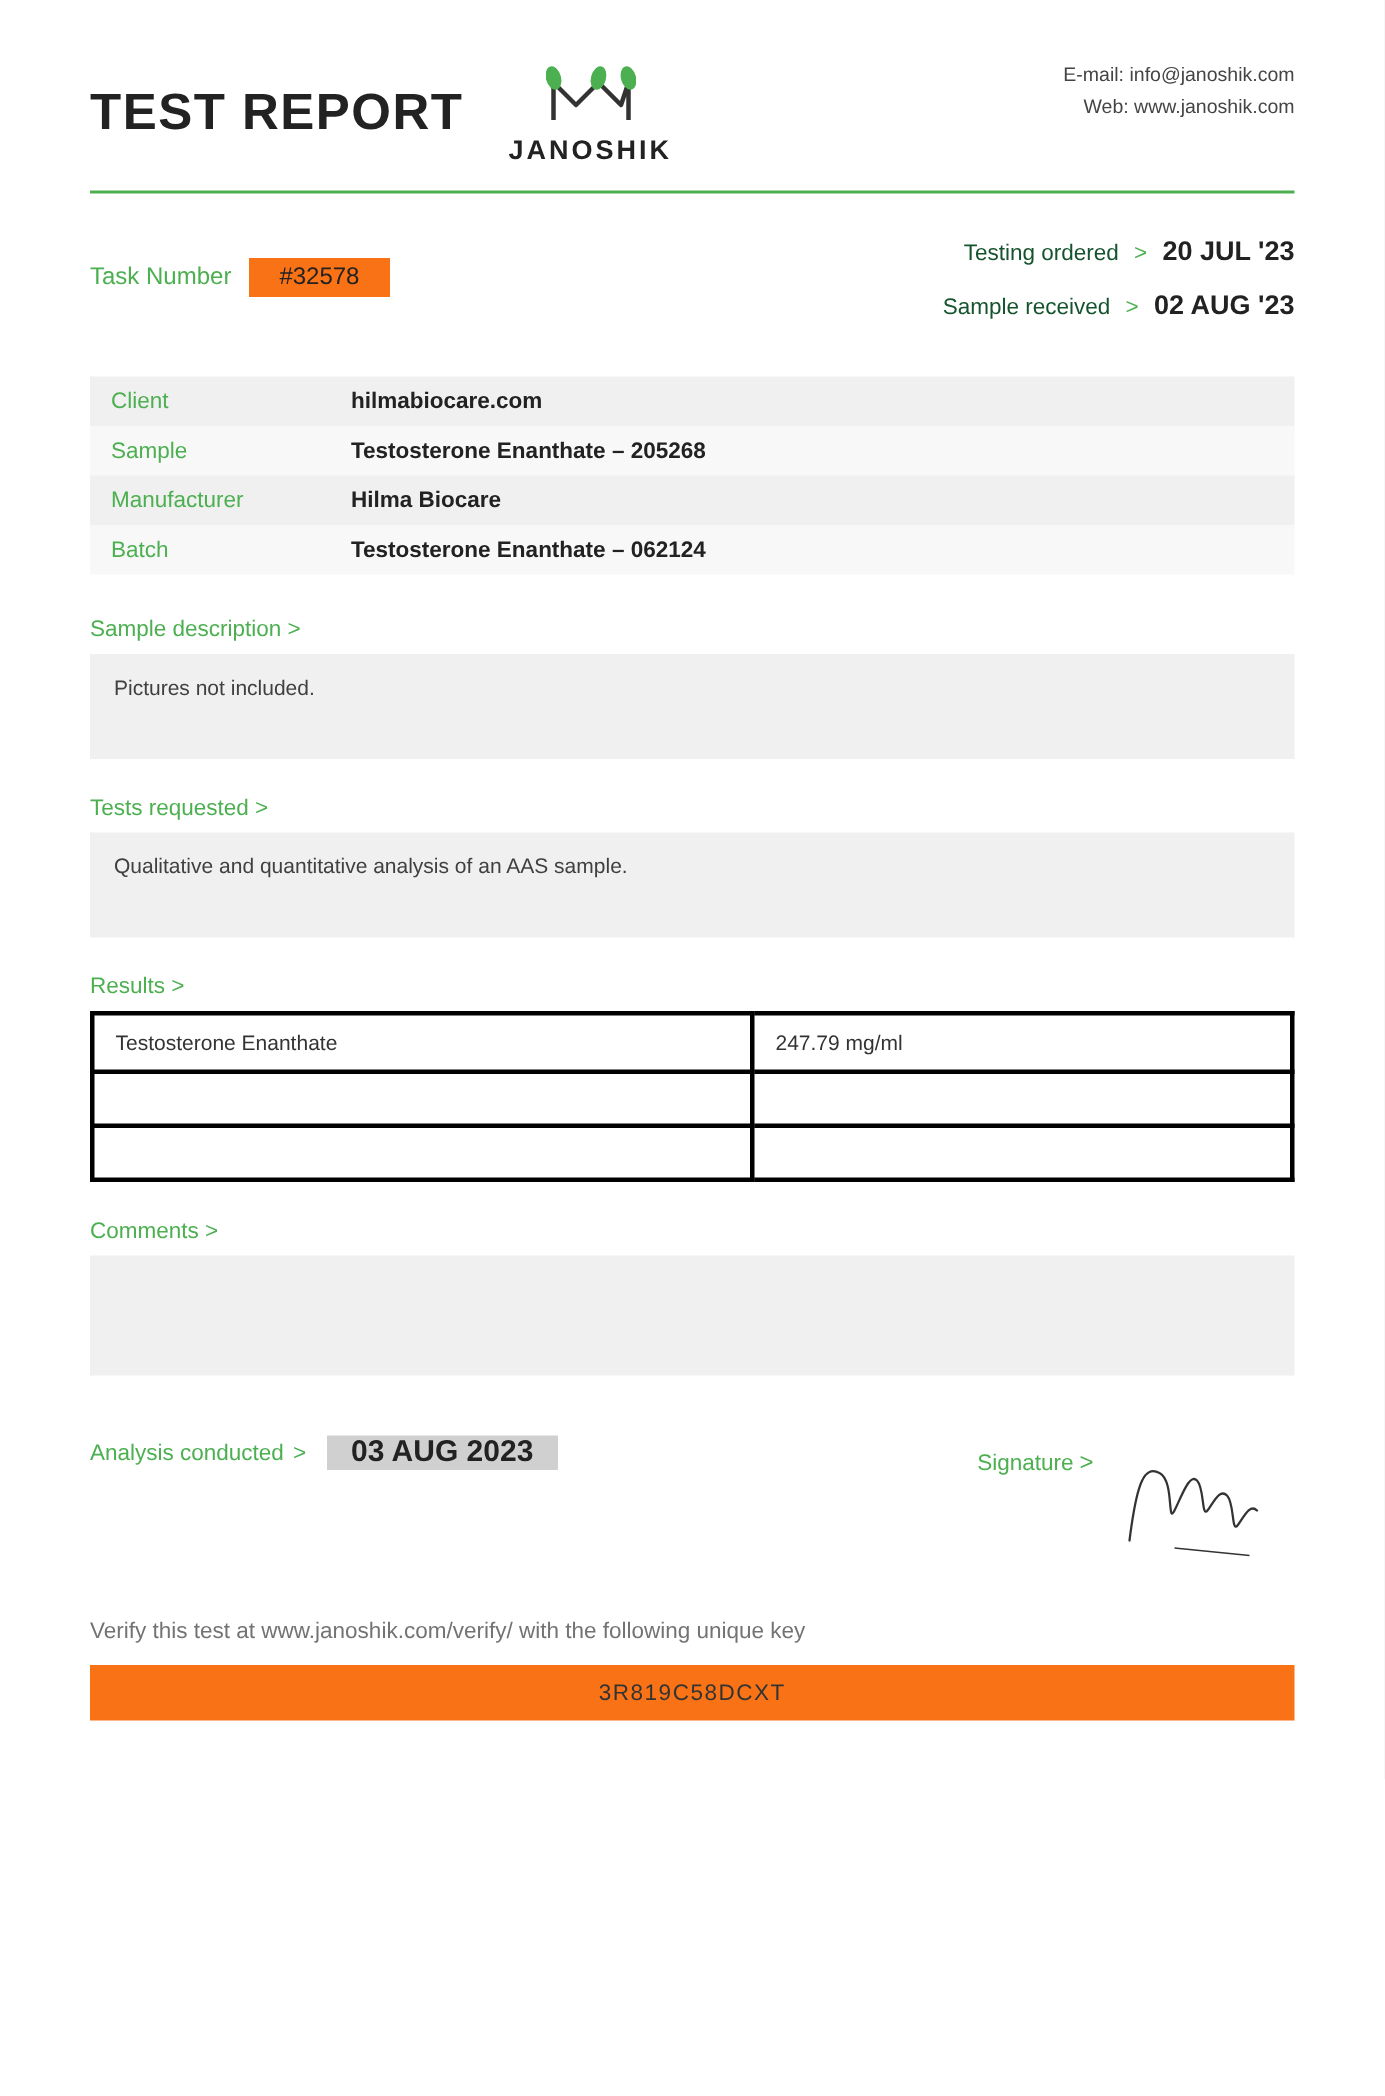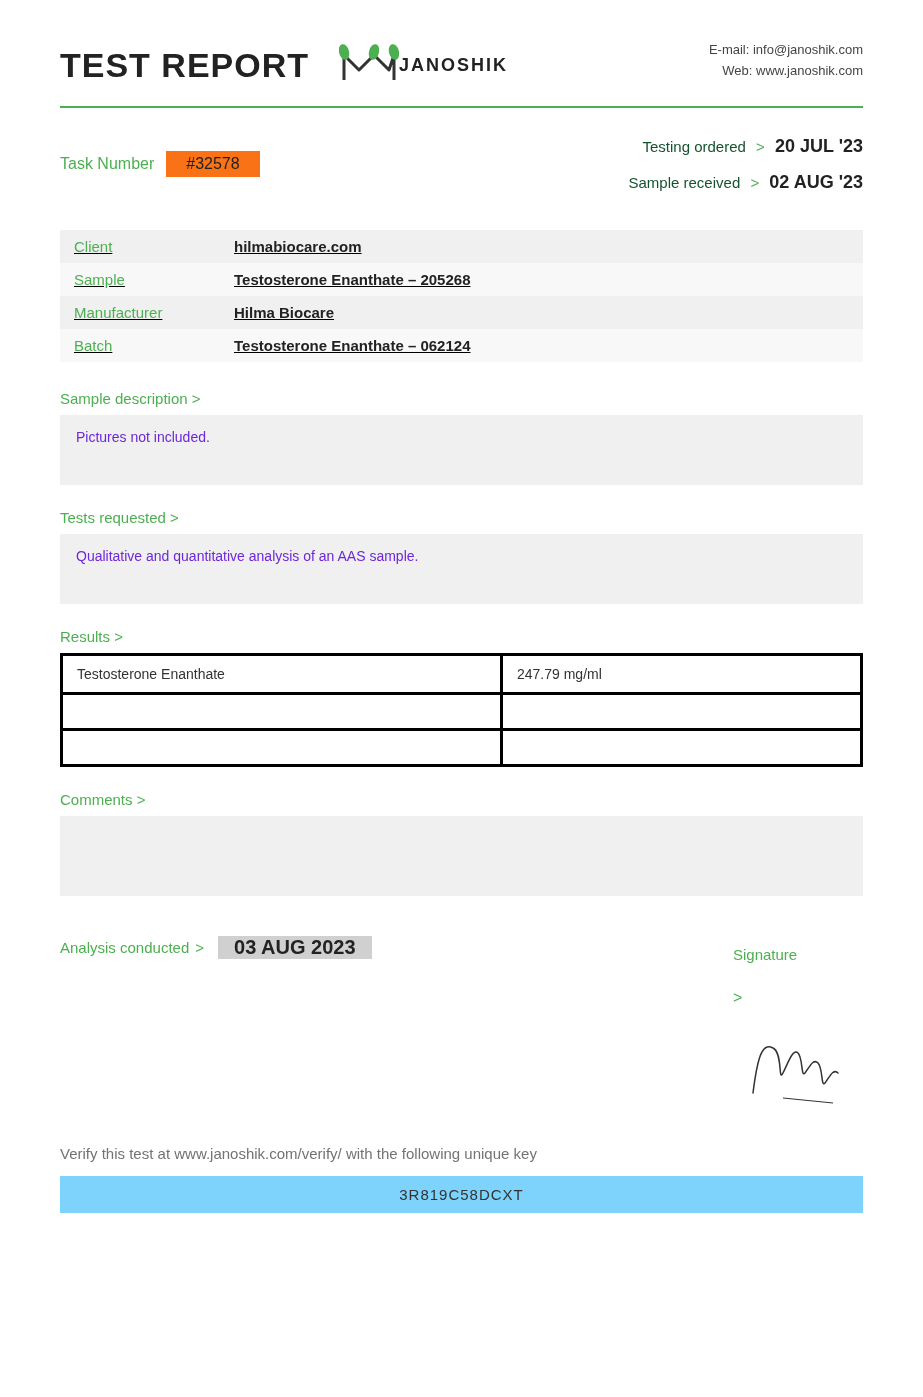--- a/index.html
+++ b/index.html
@@ -41,21 +41,21 @@
 
     .title-text {
       font-size: 34px;
       font-weight: bold;
       color: #222222;
       letter-spacing: 1px;
     }
 
     .logo-area {
       display: flex;
-      flex-direction: row;
+      flex-direction: column;
       align-items: center;
     }
 
     .logo-icon {
       width: 60px;
       height: 50px;
     }
 
     .logo-name {
       font-size: 18px;
@@ -118,21 +118,20 @@
       font-size: 18px;
       font-weight: bold;
       color: #222;
     }
 
     
     .info-table {
       width: 100%;
       border-collapse: collapse;
       margin-bottom: 28px;
-      text-decoration: underline;
     }
 
     .info-table tr td {
       padding: 8px 14px;
       font-size: 15px;
     }
 
     .info-table tr:nth-child(odd) {
       background: #f0f0f0;
     }
@@ -158,21 +157,21 @@
       margin-bottom: 8px;
       margin-top: 10px;
     }
 
     
     .text-box {
       background: #f0f0f0;
       border: none;
       padding: 14px 16px;
       font-size: 14px;
-      color: #6d28d9;
+      color: #404040;
       min-height: 70px;
       width: 100%;
       margin-bottom: 24px;
     }
 
     
     .results-table {
       width: 100%;
       border-collapse: collapse;
       margin-bottom: 24px;
@@ -213,22 +212,21 @@
       font-weight: bold;
       color: #222;
       background: #d0d0d0;
       padding: 0 16px;
       margin-left: 8px;
     }
 
     .signature-section {
       display: flex;
       align-items: flex-start;
-      gap: 16px;
-      flex-direction: column;
+      gap: 4px;
     }
 
     .signature-label {
       font-size: 15px;
       color: #4caf50;
       margin-top: 10px;
     }
 
     .signature-arrow {
       color: #4caf50;
@@ -241,21 +239,21 @@
     }
 
     .verify-text {
       font-size: 15px;
       color: #737373;
       margin-bottom: 10px;
       line-height: 1.5;
     }
 
     .verify-key-box {
-      background: #7dd3fc;
+      background: #f97316;
       padding: 10px;
       text-align: center;
       font-size: 15px;
       color: #333;
       letter-spacing: 1px;
     }
 
     .comments-box {
       background: #f0f0f0;
       min-height: 80px;

